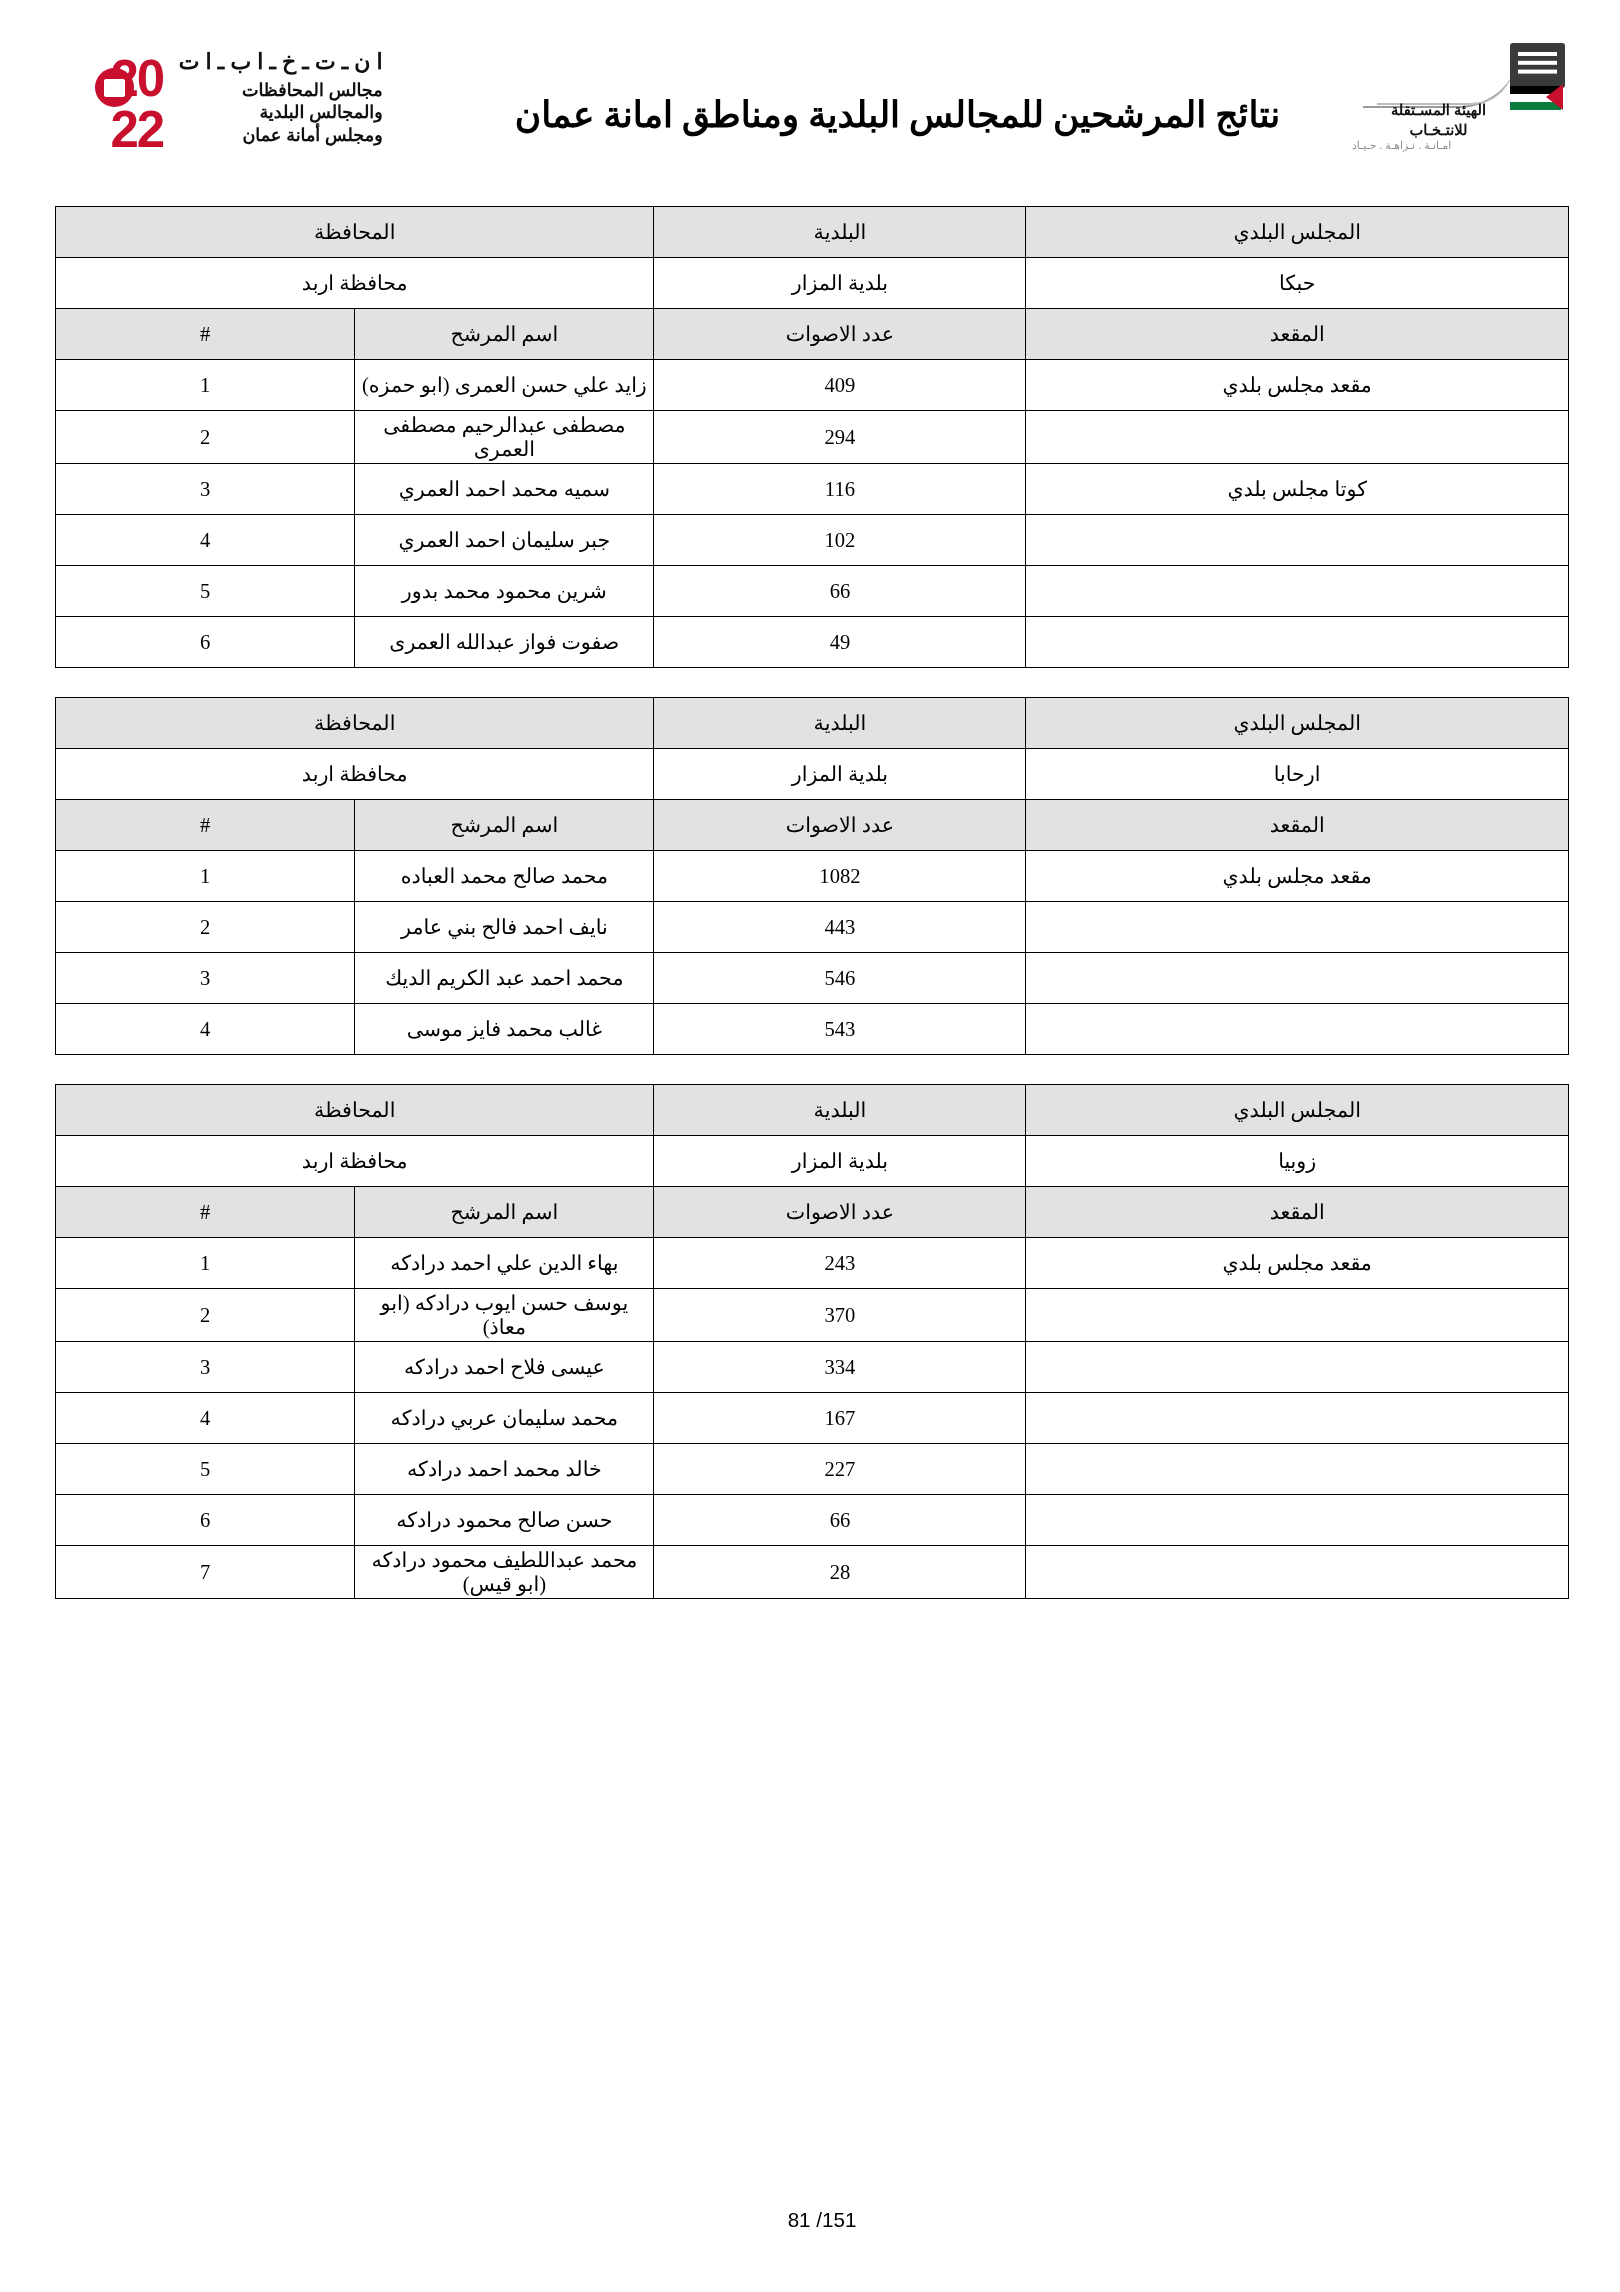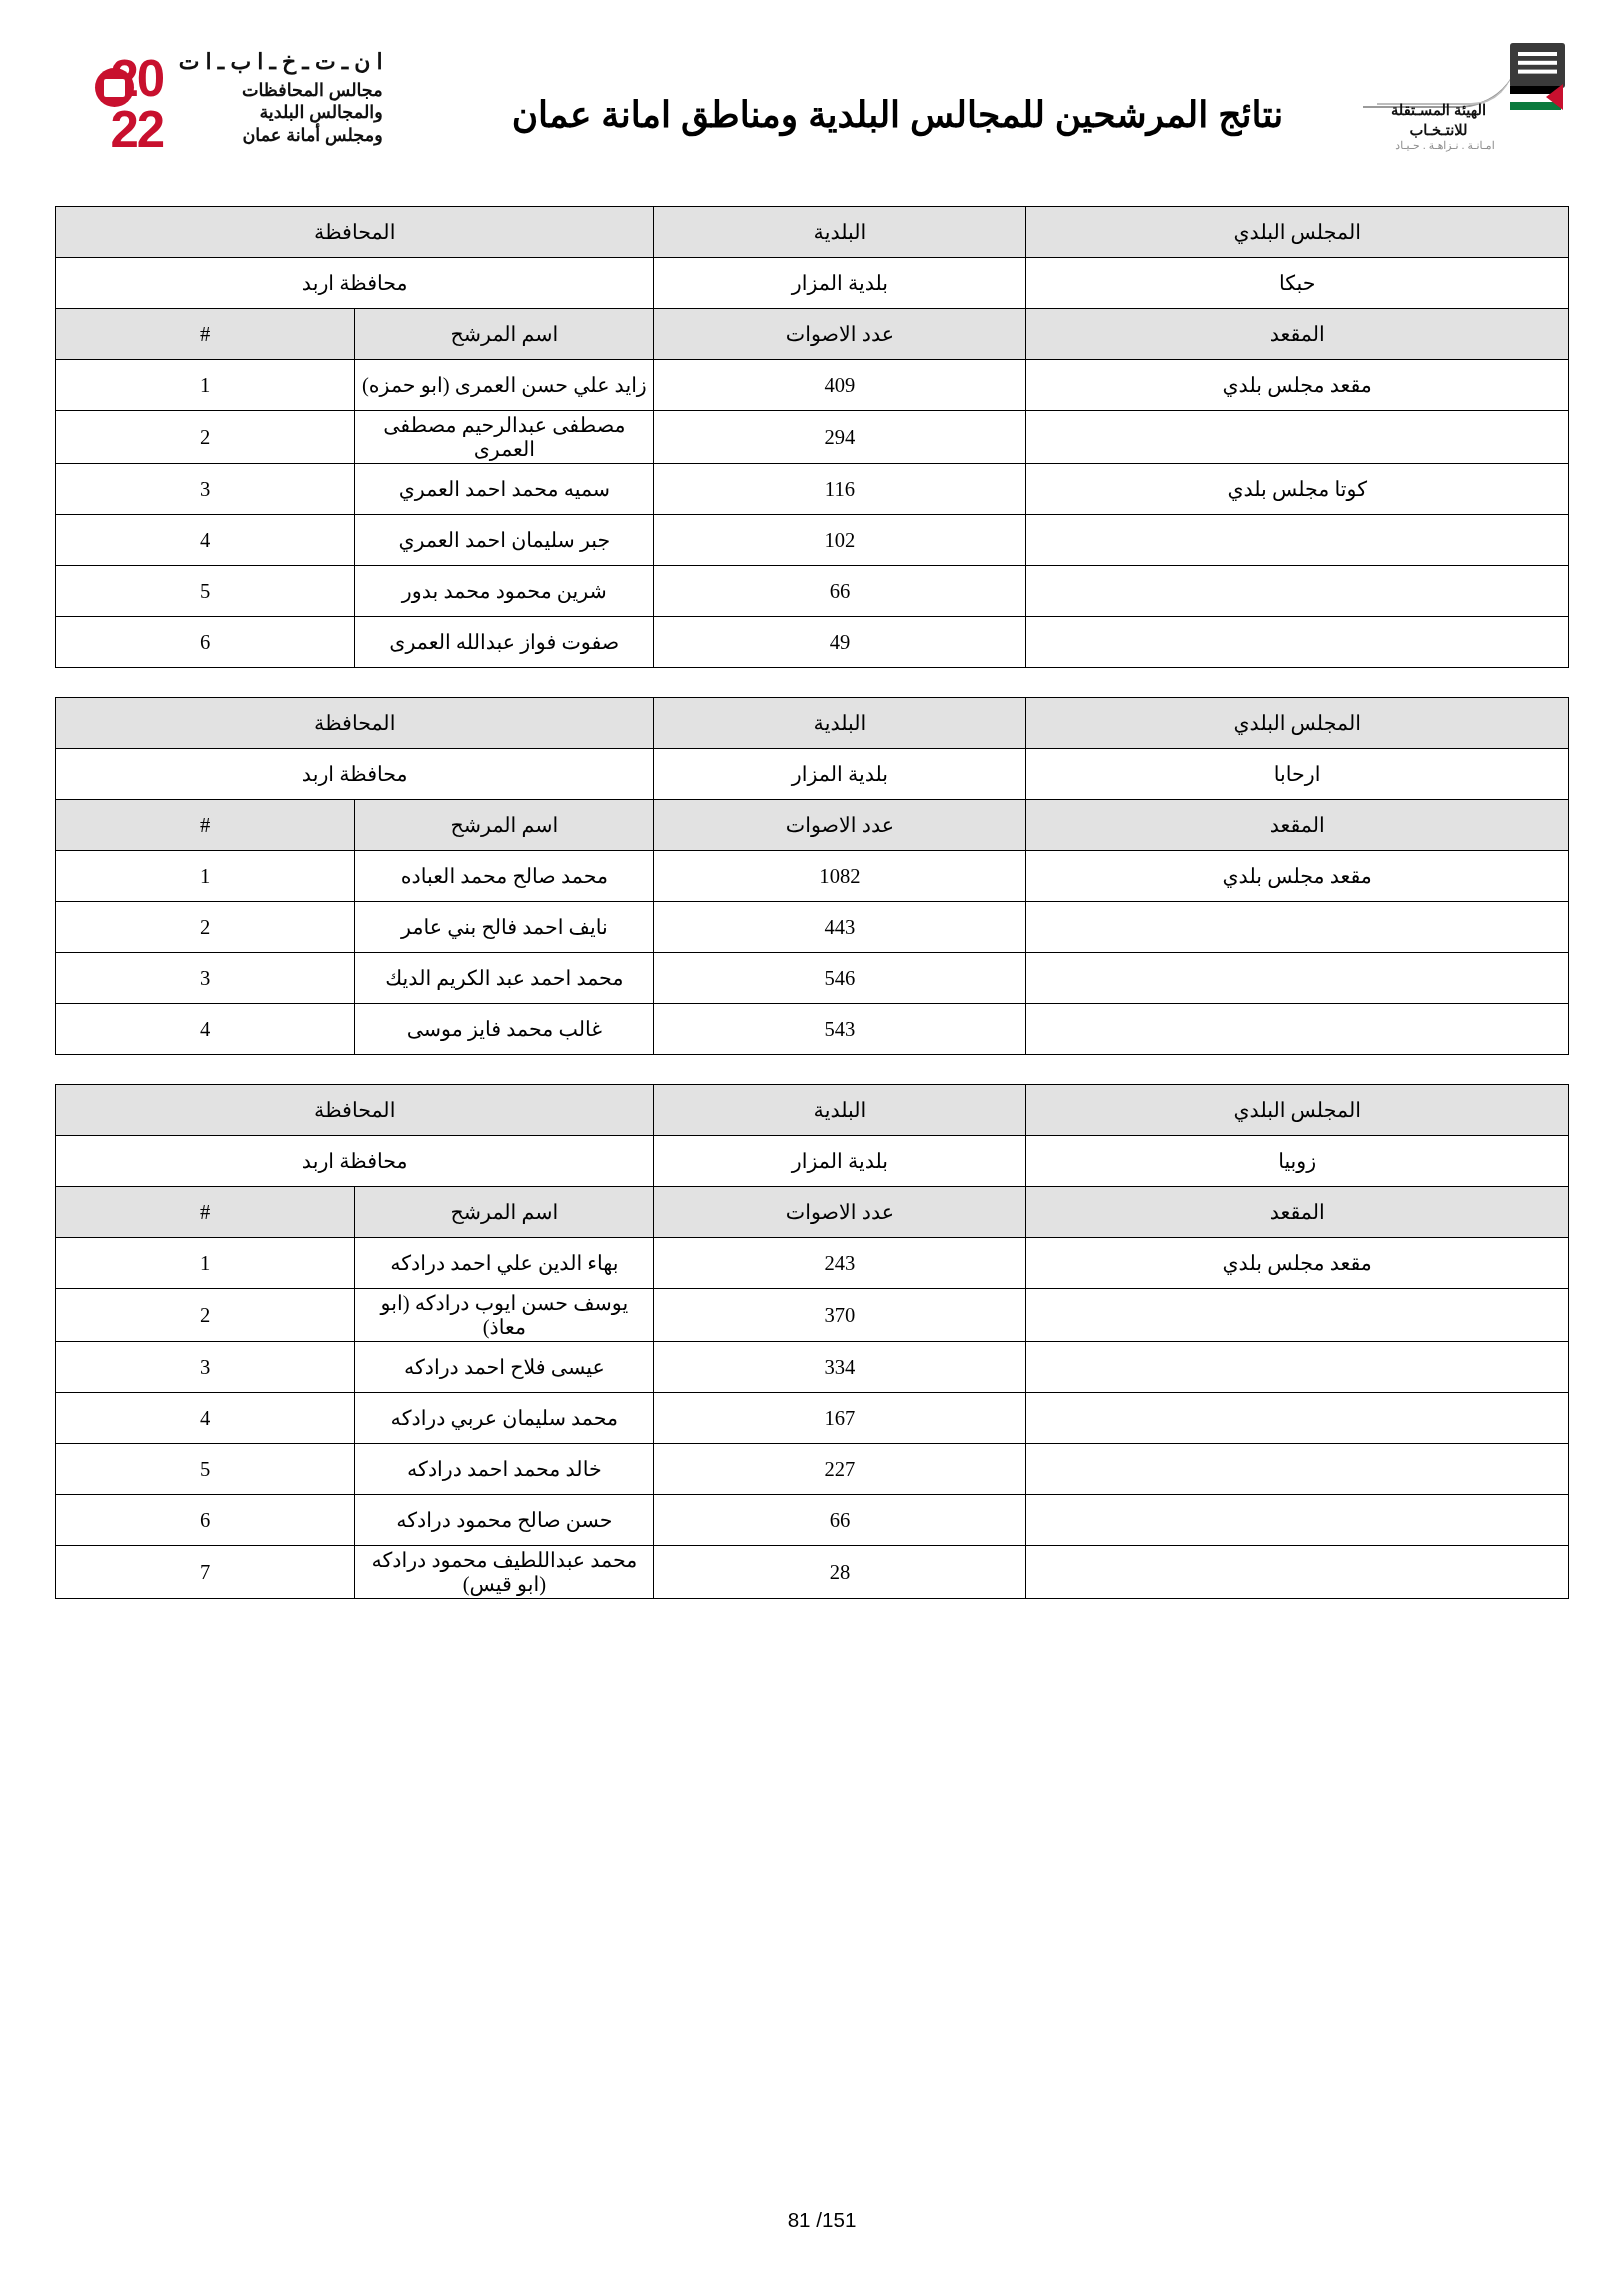--- a/index.html
+++ b/index.html
@@ -109,33 +109,33 @@
     font-size: 14.7px;
     font-weight: bold;
     line-height: 1.35;
     color: #111;
   }
   .iec-tag {
     position: absolute;
     top: 102px;
     right: 39px;
     width: 186px;
-    text-align: center;
+    text-align: left;
     font-family: "Liberation Sans", sans-serif;
     font-size: 10.8px;
     letter-spacing: 2px;
     color: #8d8d8d;
   }
 
   .header-title {
     flex: 1;
     text-align: center;
     font-size: 36px;
     font-weight: bold;
-    font-family: Liberation Sans, sans-serif;
+    font-family: Liberation Serif, serif;
     padding-top: 61px;
     white-space: nowrap;
   }
 
   .header-left-logo {
     width: 412px;
     display: flex;
     flex-direction: row;
     align-items: flex-start;
     justify-content: flex-end;

